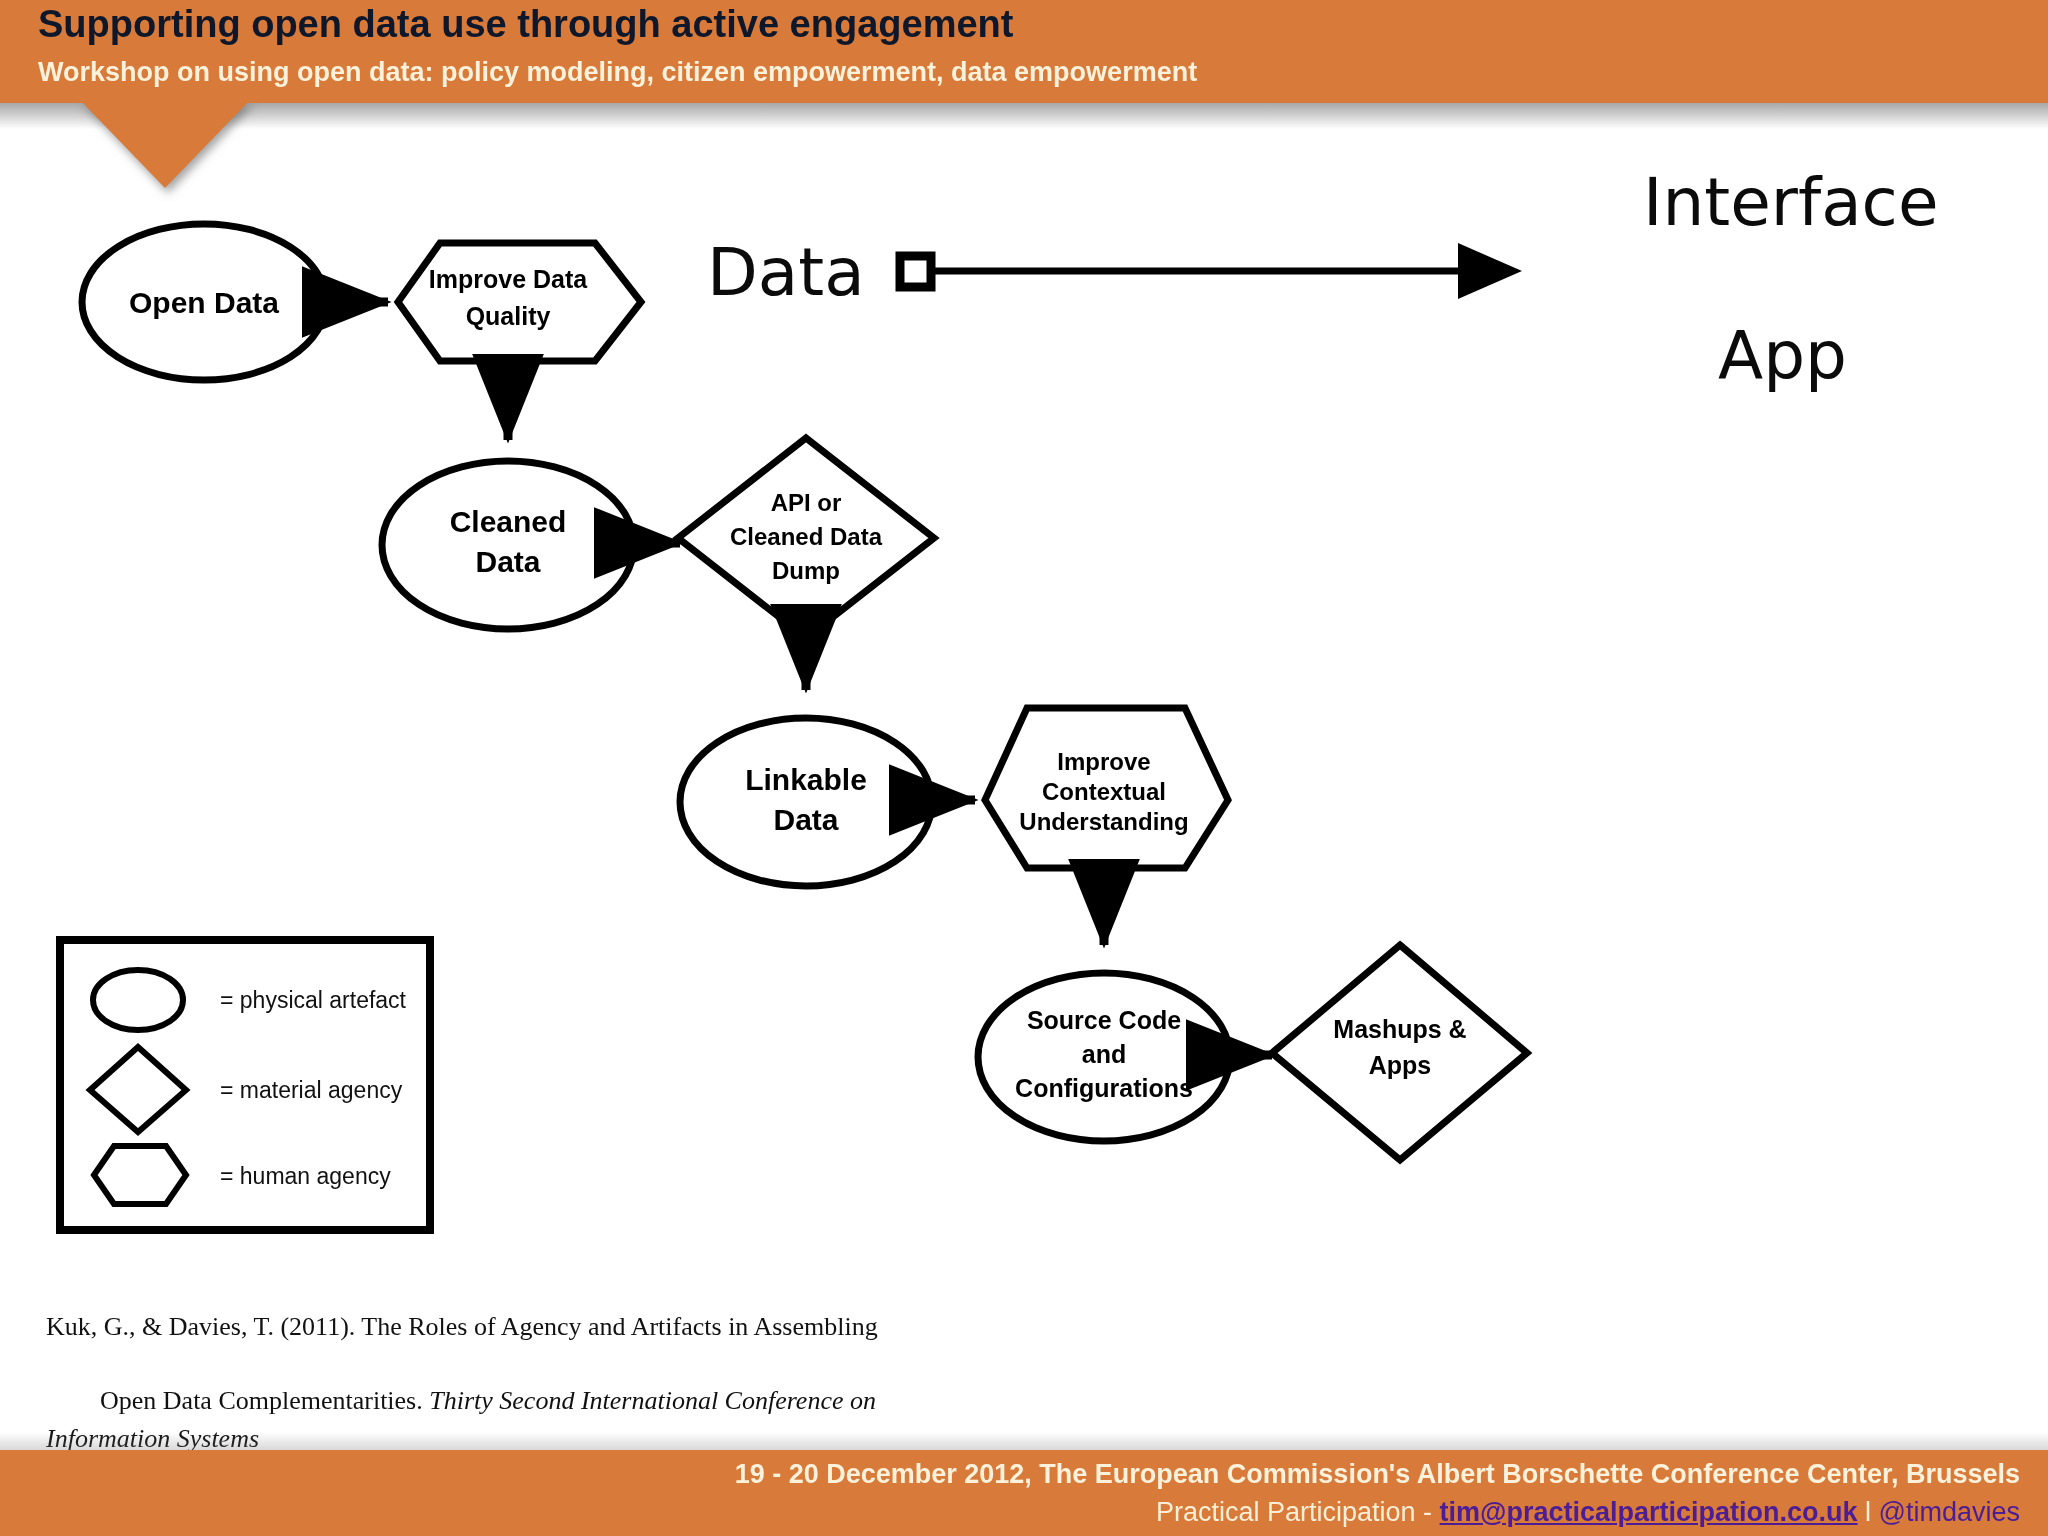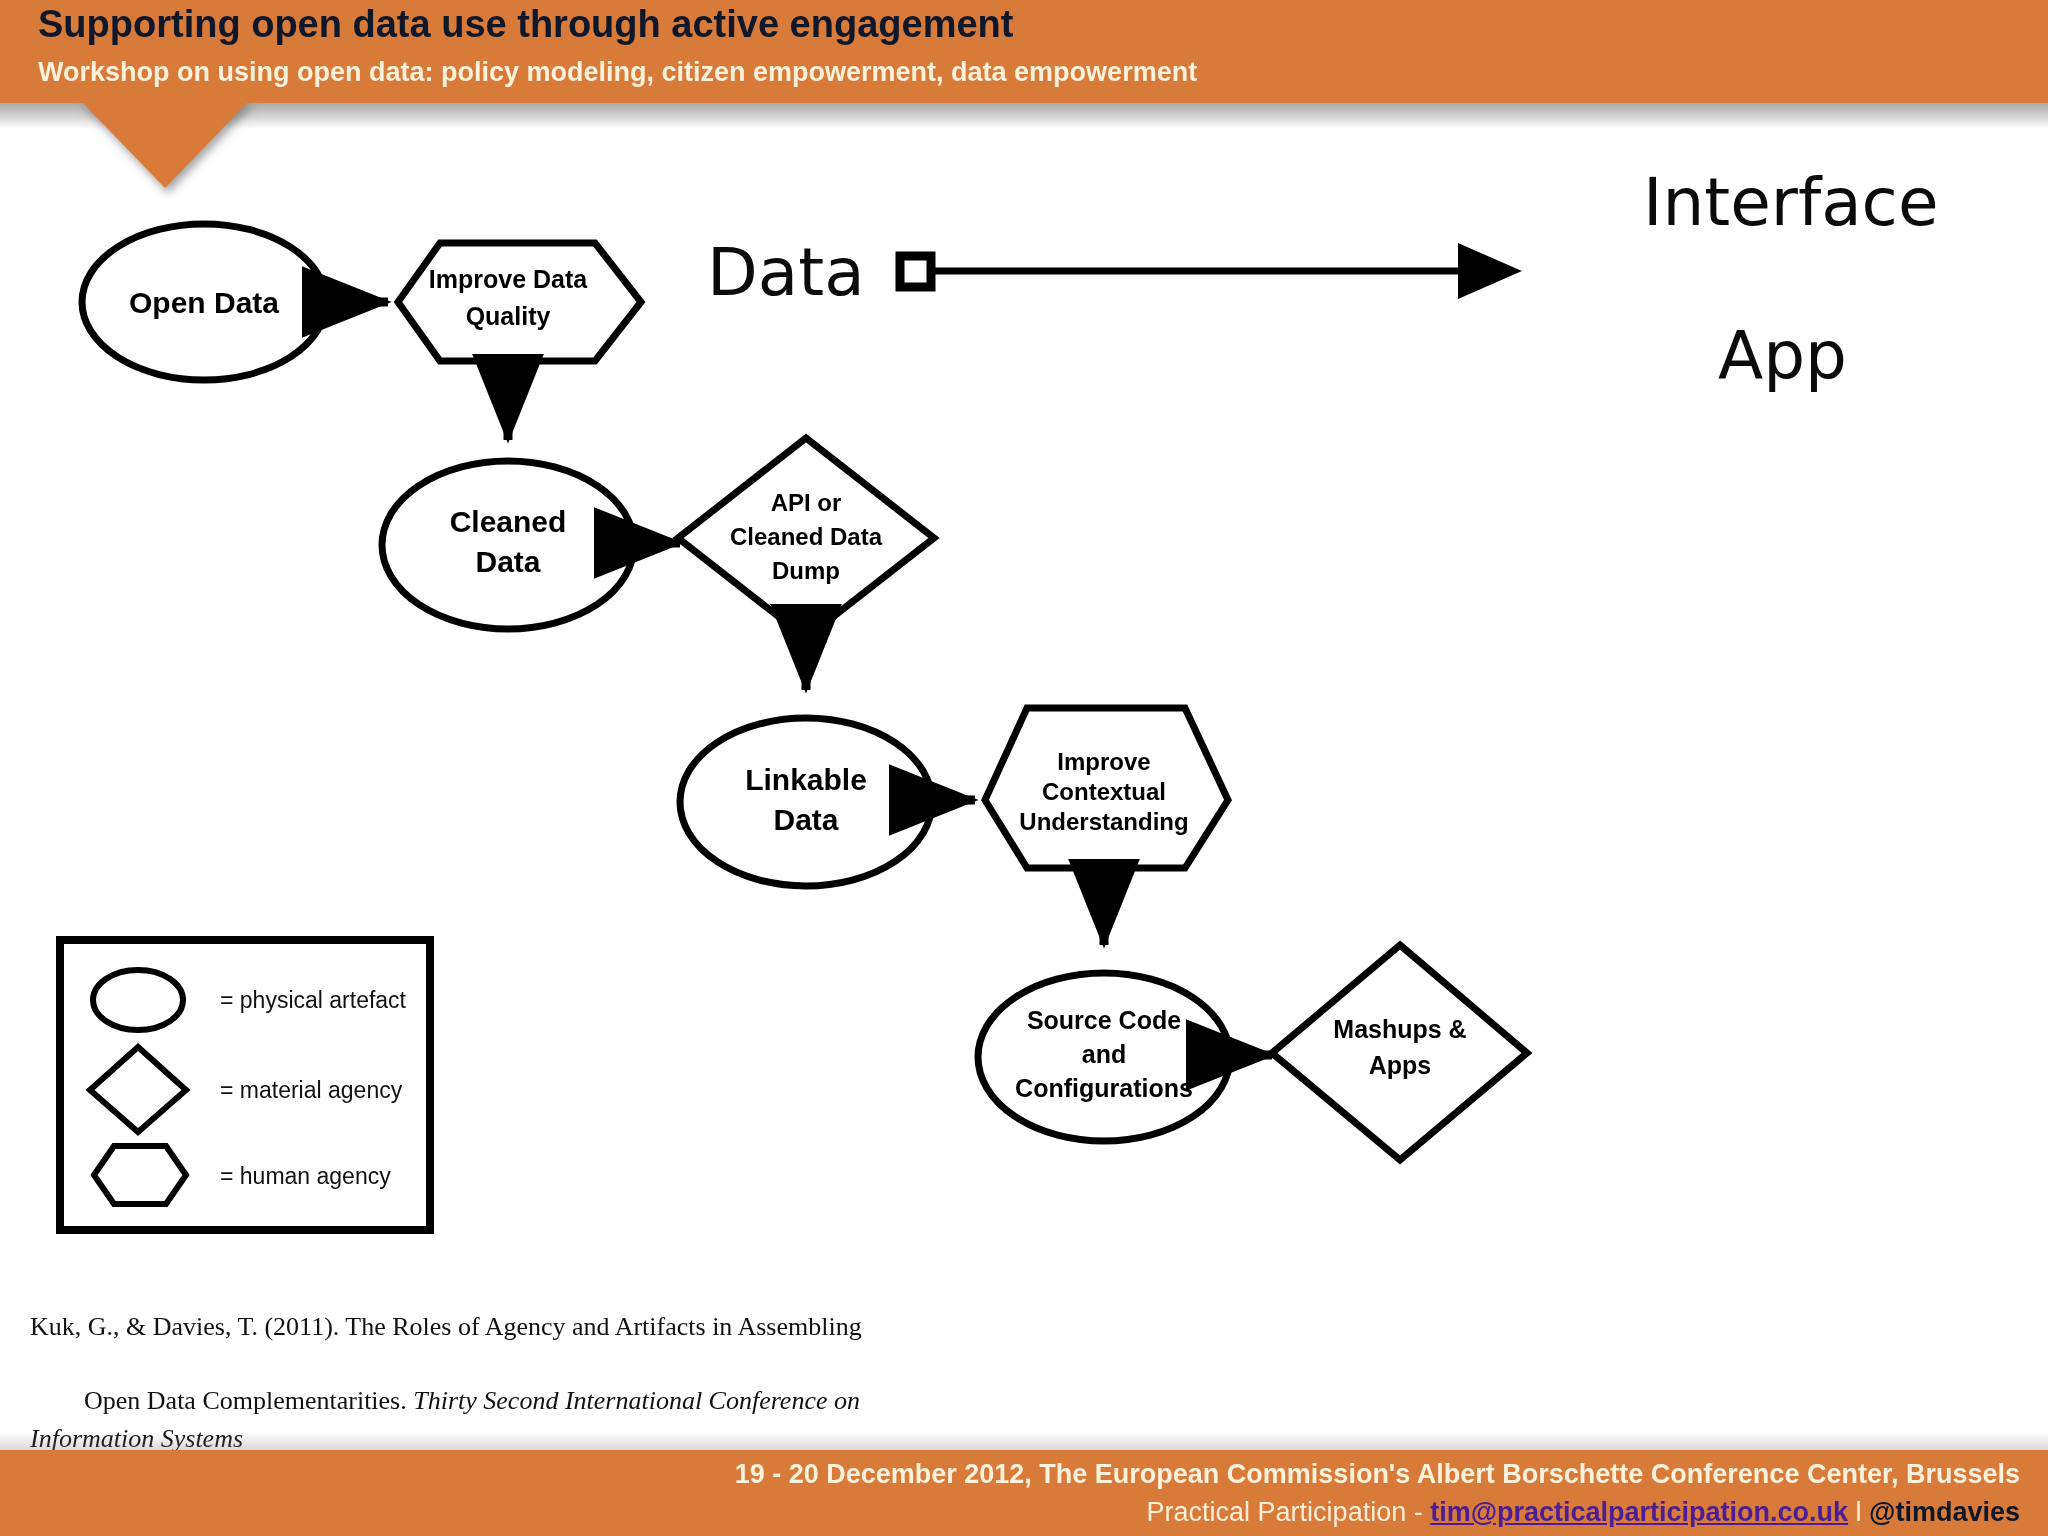--- a/index.html
+++ b/index.html
@@ -85,21 +85,21 @@
   }
   .big-annot {
     font-family: "DejaVu Sans", sans-serif;
     font-size: 66px;
     fill: #0b0b0b;
   }
 
   
   #citation {
     position: absolute;
-    left: 30px; top: 1308px;
+    left: 46px; top: 1308px;
     width: 940px;
     font-family: "Liberation Serif", serif;
     font-size: 26px;
     line-height: 38px;
     color: #111111;
     z-index: 2;
   }
   #citation .cit-line { display: block; white-space: nowrap; }
   #citation .cit-indent { padding-left: 54px; margin-top: 36px; }
   #citation .cit-italic { font-style: italic; }
@@ -135,22 +135,22 @@
     font-size: 27px;
     color: #FCEFD5;
     white-space: nowrap;
   }
   #footer-line2 .fl-email {
     font-weight: bold;
     text-decoration: underline;
     color: #4c1d95;
   }
   #footer-line2 .fl-handle {
-    font-weight: bold;
-    color: #0f172a;
+    font-weight: normal;
+    color: #4c1d95;
   }
 </style>
 </head>
 <body>
 
 <div id="header-shadow"></div>
 <div id="header-pointer"></div>
 <div id="slide-header">
   <div id="header-title">Supporting open data use through active engagement</div>
   <div id="header-subtitle">Workshop on using open data: policy modeling, citizen empowerment, data empowerment</div>

